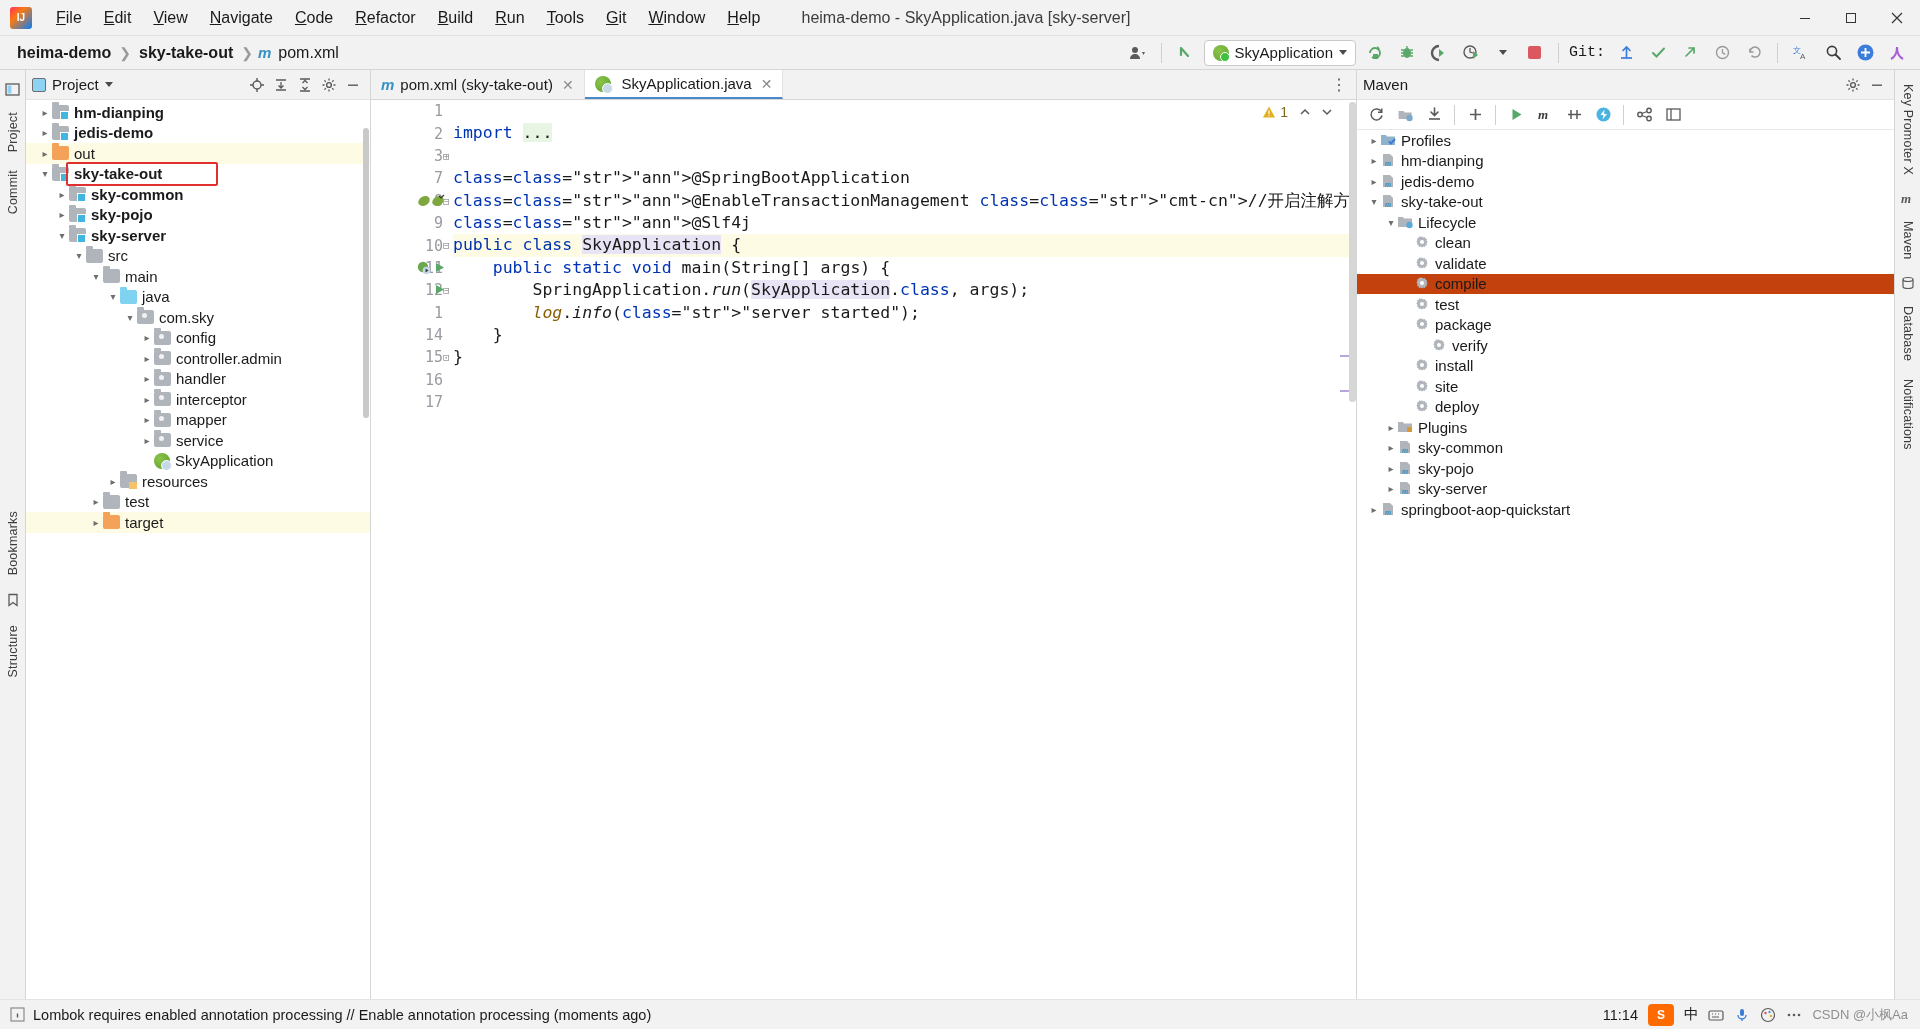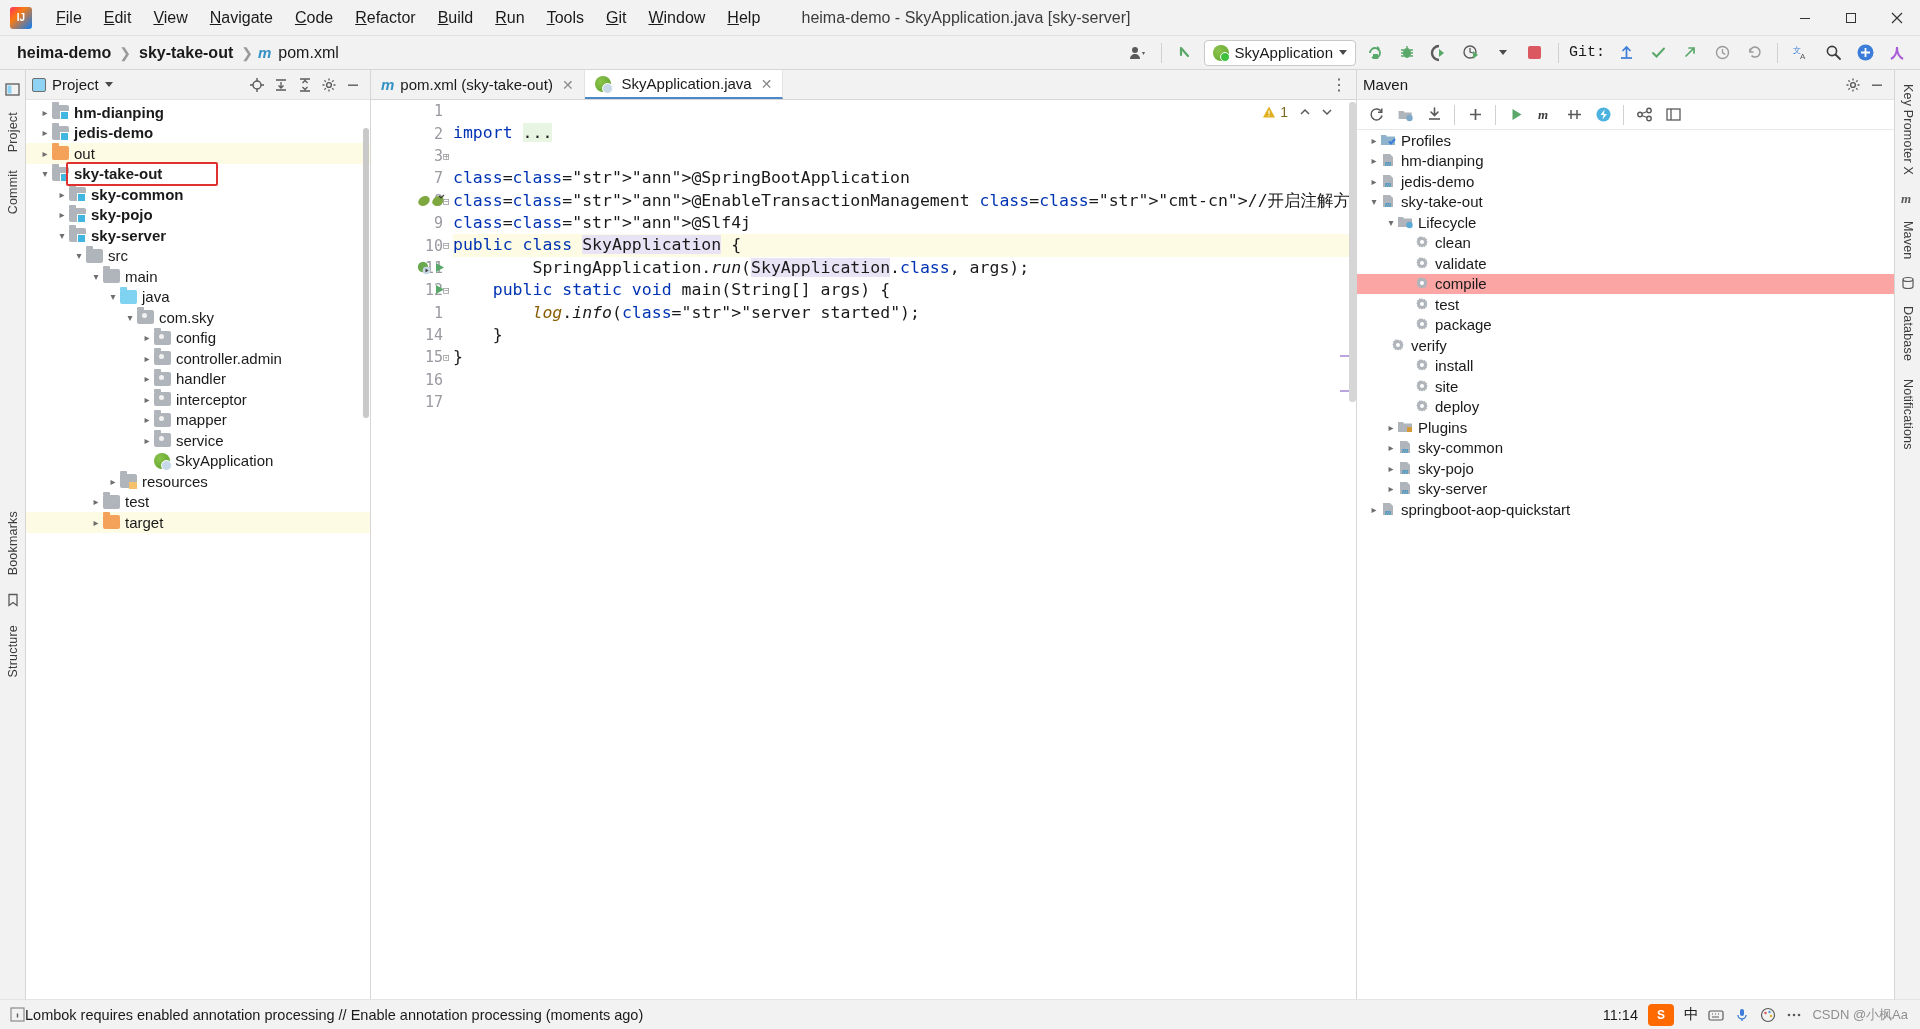--- a/index.html
+++ b/index.html
@@ -139,30 +139,30 @@
   .ident { color:#1a1a1a; }
   .hlref { background:#e8e4f5; }
   .ital { font-style:italic; }
   .warnbar { position:absolute; top:4px; right:22px; display:flex; align-items:center; gap:4px; font-size:14px; color:#7a6a20;}
 
   
   #maven-panel { width:538px; flex:none; background:#fff; display:flex; flex-direction:column; border-left:1px solid #d6d6d6;}
   .mvn-toolbar { height:30px; display:flex; align-items:center; gap:3px; padding:0 6px; border-bottom:1px solid #e8e8e8; background:#fff;}
   .mvn-btn { width:26px;height:24px; display:flex;align-items:center;justify-content:center;border-radius:3px;}
   .mvn-ico { width:15px;height:15px; margin-right:5px; flex:none; position:relative;}
-  .row.sel-grey { background:#fca5a5; }
+  .row.sel-grey { background:#c2410c; }
 
   
   #services { height:315px; background:#fff; display:flex; flex-direction:column; border-top:1px solid #c8c8c8;}
   #svc-head { height:28px; background:#dfe3eb; display:flex; align-items:center; padding:0 10px; flex:none; border-bottom:1px solid #c9cfd8;}
   #svc-head .t { font-size:15px; color:#1a1a1a; }
   #svc-head .right { margin-left:auto; display:flex; gap:8px; align-items:center;}
   #bottommsg {
     position:absolute; left:0; bottom:0; width:100%; height:30px; background:#f2f2f2;
-    display:flex; align-items:center; padding-left:10px; font-size:14.5px; color:#1a1a1a; 
+    display:flex; align-items:center; padding-left:10px; font-size:14.5px; color:#1a1a1a; gap:8px;
     border-top:1px solid #e3e3e3;
   }
   .sogou { width:26px;height:22px;background:#ff6a00;border-radius:4px;color:#fff;font-size:12px;
            display:flex;align-items:center;justify-content:center;font-weight:bold;}
   .wm { color:#8f8f8f; font-size:13px; }
   svg { display:block; }
 </style>
 </head>
 <body>
 
@@ -544,22 +544,22 @@
           <span class="gico" style="top: 251.4px; left: 72px; color: rgb(154, 154, 154); font-size: 11px; font-family: &quot;DejaVu Sans Mono&quot;, monospace;">⊡</span>
         </div>
       <div id="codetext">
           <div class="cline">&nbsp;</div>
           <div class="cline"><span class="kw">import</span> <span style="background:#e8f5e3">...</span></div>
           <div class="cline">&nbsp;</div>
           <div class="cline"><span <span="" class="kw">class</span>=<span <span="" class="kw">class</span>="str"&gt;"ann"&gt;@SpringBootApplication</div>
           <div class="cline"><span <span="" class="kw">class</span>=<span <span="" class="kw">class</span>="str"&gt;"ann"&gt;@EnableTransactionManagement <span <span="" class="kw">class</span>=<span <span="" class="kw">class</span>="str"&gt;"cmt-cn"&gt;//开启注解方式的事务管理</div>
           <div class="cline"><span <span="" class="kw">class</span>=<span <span="" class="kw">class</span>="str"&gt;"ann"&gt;@Slf4j</div>
           <div class="cline cur"><span class="kw">public</span> <span class="kw">class</span> <span class="hlref">SkyApplication</span> {</div>
+          <div class="cline">    <span class="kw">public</span> <span class="kw">static</span> <span class="kw">void</span> <span class="ident">main</span>(String[] args) {</div>
           <div class="cline">        SpringApplication.<span class="ital">run</span>(<span class="hlref">SkyApplication</span>.<span class="kw">class</span>, args);</div>
-          <div class="cline">    <span class="kw">public</span> <span class="kw">static</span> <span class="kw">void</span> <span class="ident">main</span>(String[] args) {</div>
           <div class="cline">        <span class="ital" style="color:#8a5c00">log</span>.<span class="ital">info</span>(<span <span="" class="kw">class</span>="str"&gt;"server started");</div>
           <div class="cline">    }</div>
           <div class="cline">}</div>
           <div class="cline">&nbsp;</div>
         </div>
       <div class="warnbar">
         <svg width="14" height="14" viewBox="0 0 14 14">
             <path d="M7 1.5L13 12.5H1z" fill="#e0b020"></path>
             <path d="M7 5.5v3.5M7 10.3v.9" stroke="#fff" stroke-width="1.2"></path>
           </svg>
@@ -751,21 +751,21 @@
         <div class="row" style="padding-left: 44px;">
           <span class="arrow"></span>
           <span class="mvn-ico">
             <svg width="14" height="14" viewBox="0 0 14 14">
               <path d="M7 1.4l1.3 1 1.6-.4.6 1.5 1.5.6-.4 1.6 1 1.3-1 1.3.4 1.6-1.5.6-.6 1.5-1.6-.4-1.3 1-1.3-1-1.6.4-.6-1.5L2 9.3l.4-1.6-1-1.3 1-1.3L2 3.5l1.5-.6.6-1.5 1.6.4z" fill="#b0b5bb"></path>
               <circle cx="7" cy="7" r="2" fill="#fff"></circle>
             </svg>
           </span>
           <span>package</span>
         </div>
-        <div class="row" style="padding-left: 20px;">
+        <div class="row" style="padding-left: 61px;">
           <span class="arrow"></span>
           <span class="mvn-ico">
             <svg width="14" height="14" viewBox="0 0 14 14">
               <path d="M7 1.4l1.3 1 1.6-.4.6 1.5 1.5.6-.4 1.6 1 1.3-1 1.3.4 1.6-1.5.6-.6 1.5-1.6-.4-1.3 1-1.3-1-1.6.4-.6-1.5L2 9.3l.4-1.6-1-1.3 1-1.3L2 3.5l1.5-.6.6-1.5 1.6.4z" fill="#b0b5bb"></path>
               <circle cx="7" cy="7" r="2" fill="#fff"></circle>
             </svg>
           </span>
           <span>verify</span>
         </div>
         <div class="row" style="padding-left: 44px;">

